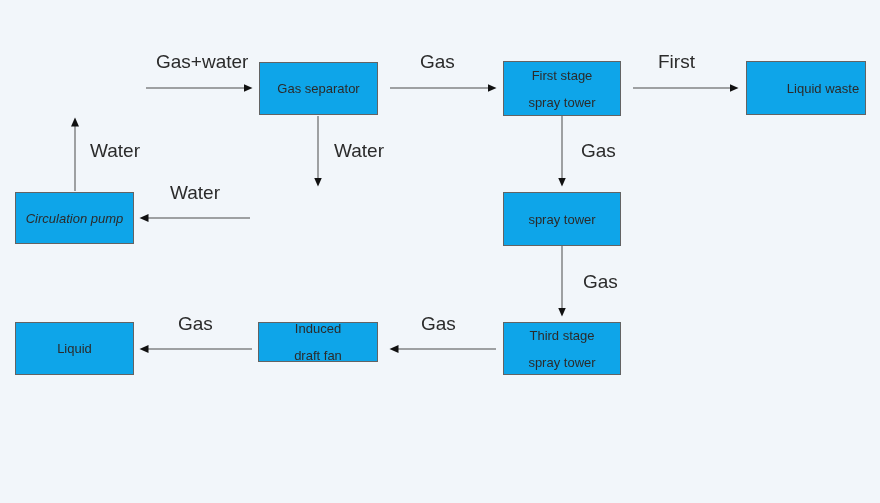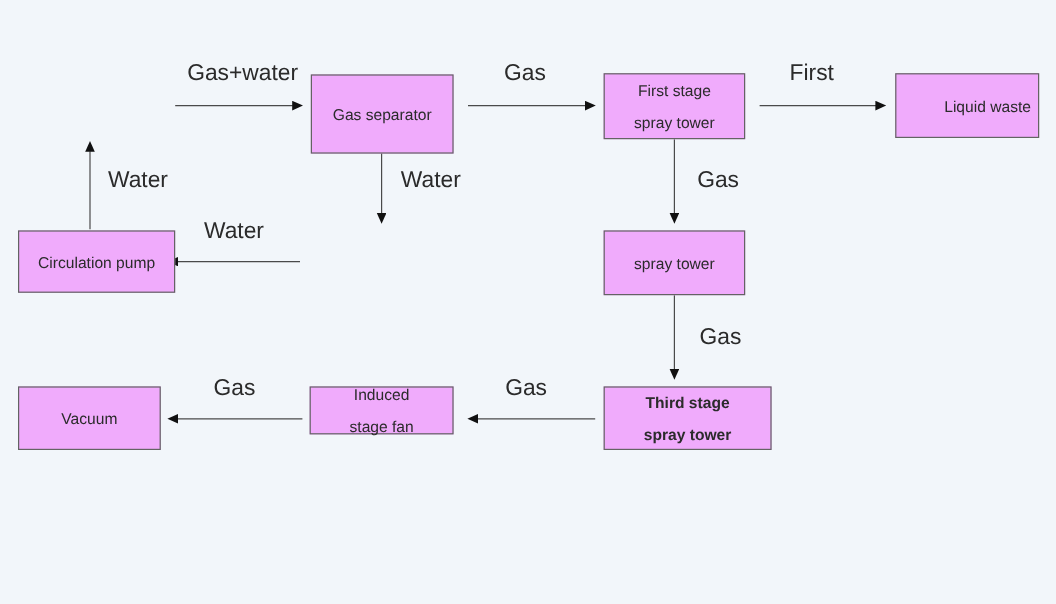--- a/index.html
+++ b/index.html
@@ -11,21 +11,21 @@
     position: relative;
     width: 880px;
     height: 503px;
     background: #f2f6fa;
     font-family: "Liberation Sans", sans-serif;
     overflow: hidden;
   }
   .node {
     position: absolute;
     box-sizing: border-box;
-    background: #f0abfc;
+    background: #0ea5e9;
     border: 1px solid #636363;
     color: #2b2b2b;
     font-size: 13px;
     display: flex;
     flex-direction: column;
     align-items: center;
     justify-content: center;
     text-align: center;
   }
   .node span {
@@ -71,46 +71,46 @@
     <line x1="633" y1="88" x2="730" y2="88" marker-end="url(#ah)"></line>
     <line x1="318" y1="116" x2="318" y2="178" marker-end="url(#ah)"></line>
     <line x1="250" y1="218" x2="148" y2="218" marker-end="url(#ah)"></line>
     <line x1="75" y1="191" x2="75" y2="126" marker-end="url(#ah)"></line>
     <line x1="562" y1="116" x2="562" y2="178" marker-end="url(#ah)"></line>
     <line x1="562" y1="246" x2="562" y2="308" marker-end="url(#ah)"></line>
     <line x1="496" y1="349" x2="398" y2="349" marker-end="url(#ah)"></line>
     <line x1="252" y1="349" x2="148" y2="349" marker-end="url(#ah)"></line>
   </svg>
 
-  <div class="node" style="left:259px; top:62px; width:119px; height:66px;">
+  <div class="node" style="left:259px; top:62px; width:119px; height:53px;">
     <span>Gas separator</span>
   </div>
   <div class="node two" style="left:503px; top:61px; width:118px; height:55px;">
     <span>First stage</span>
     <span>spray tower</span>
   </div>
   <div class="node" style="left:746px; top:61px; width:120px; height:54px;padding-left:34px;">
     <span>Liquid waste</span>
   </div>
 
-  <div class="node" style="left:15px; top:192px; width:131px; height:52px;">
+  <div class="node" style="left:15px; top:192px; width:119px; height:52px;font-style:italic;">
     <span>Circulation pump</span>
   </div>
   <div class="node two" style="left:503px; top:192px; width:118px; height:54px;">
     <span>spray tower</span>
   </div>
 
   <div class="node" style="left:15px; top:322px; width:119px; height:53px;">
-    <span>Vacuum</span>
+    <span>Liquid</span>
   </div>
   <div class="node two" style="left:258px; top:322px; width:120px; height:40px;">
     <span>Induced</span>
-    <span>stage fan</span>
+    <span>draft fan</span>
   </div>
-  <div class="node two" style="left:503px; top:322px; width:140px; height:53px;font-weight:bold;">
+  <div class="node two" style="left:503px; top:322px; width:118px; height:53px;">
     <span>Third stage</span>
     <span>spray tower</span>
   </div>
 
   <div class="elabel" style="left:156px; top:54px;">Gas+water</div>
   <div class="elabel" style="left:420px; top:54px;">Gas</div>
   <div class="elabel" style="left:658px; top:54px;">First</div>
   <div class="elabel" style="left:334px; top:143px;">Water</div>
   <div class="elabel" style="left:170px; top:185px;">Water</div>
   <div class="elabel" style="left:90px;  top:143px;">Water</div>

